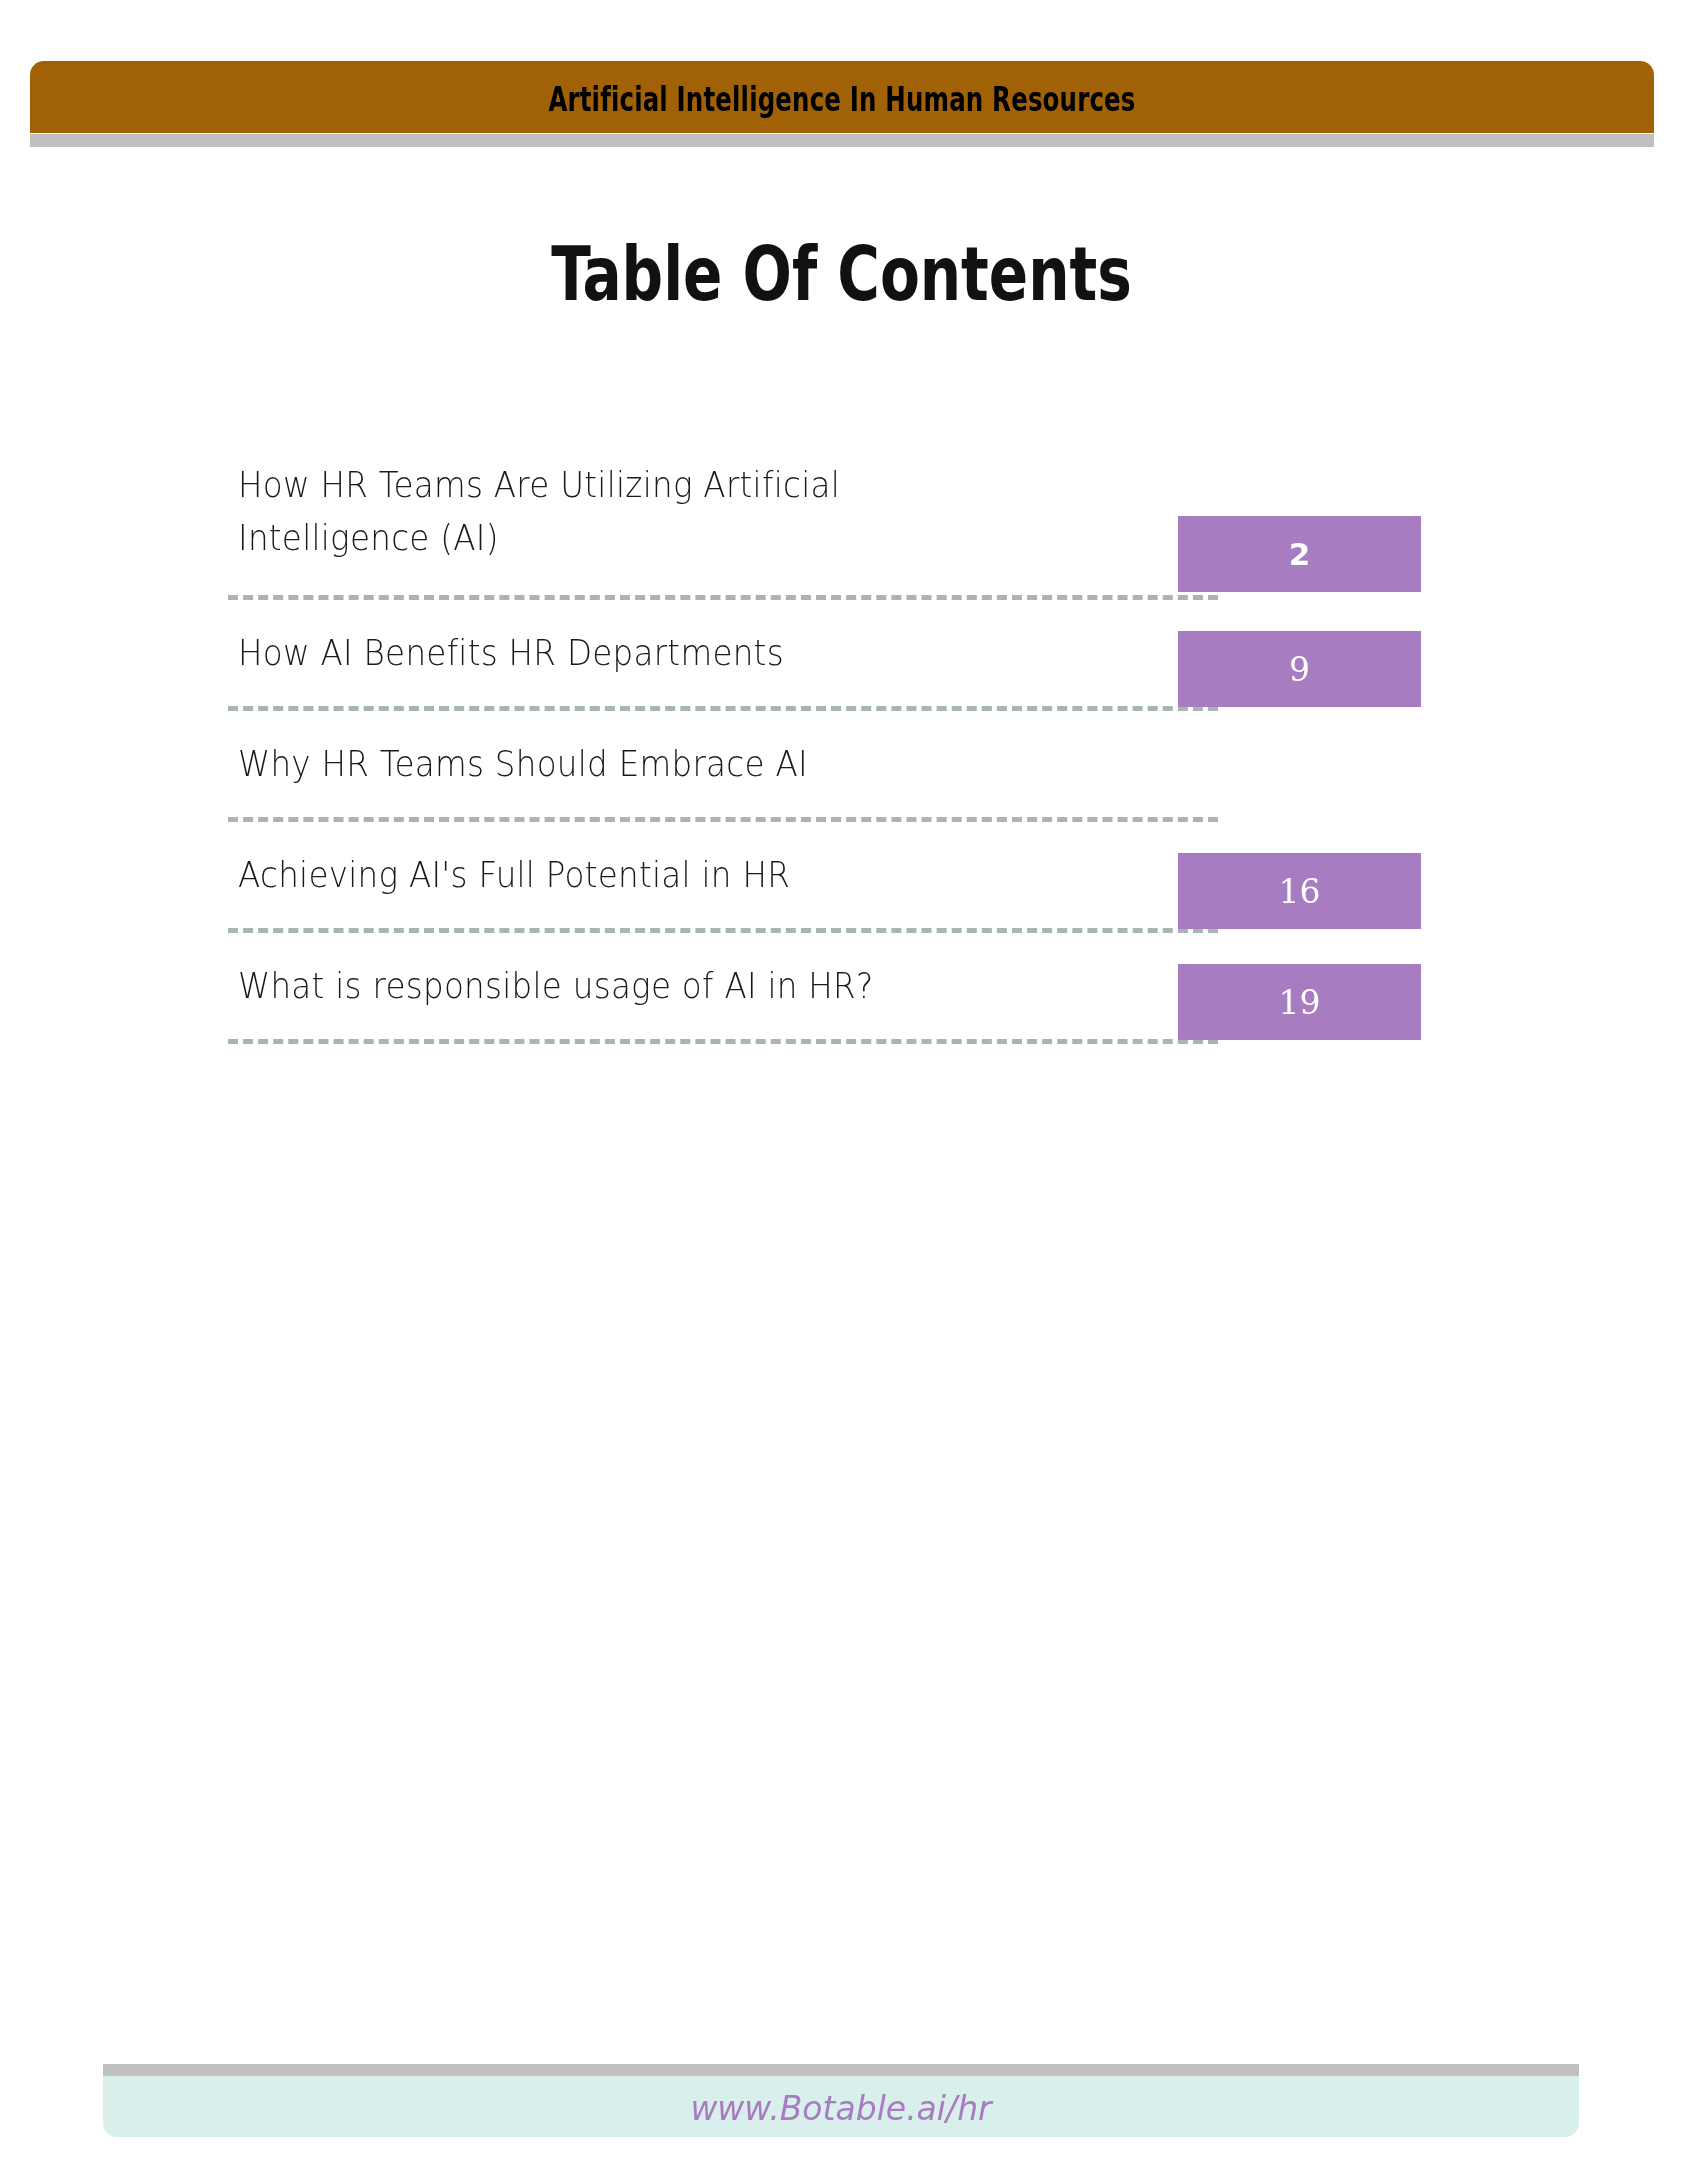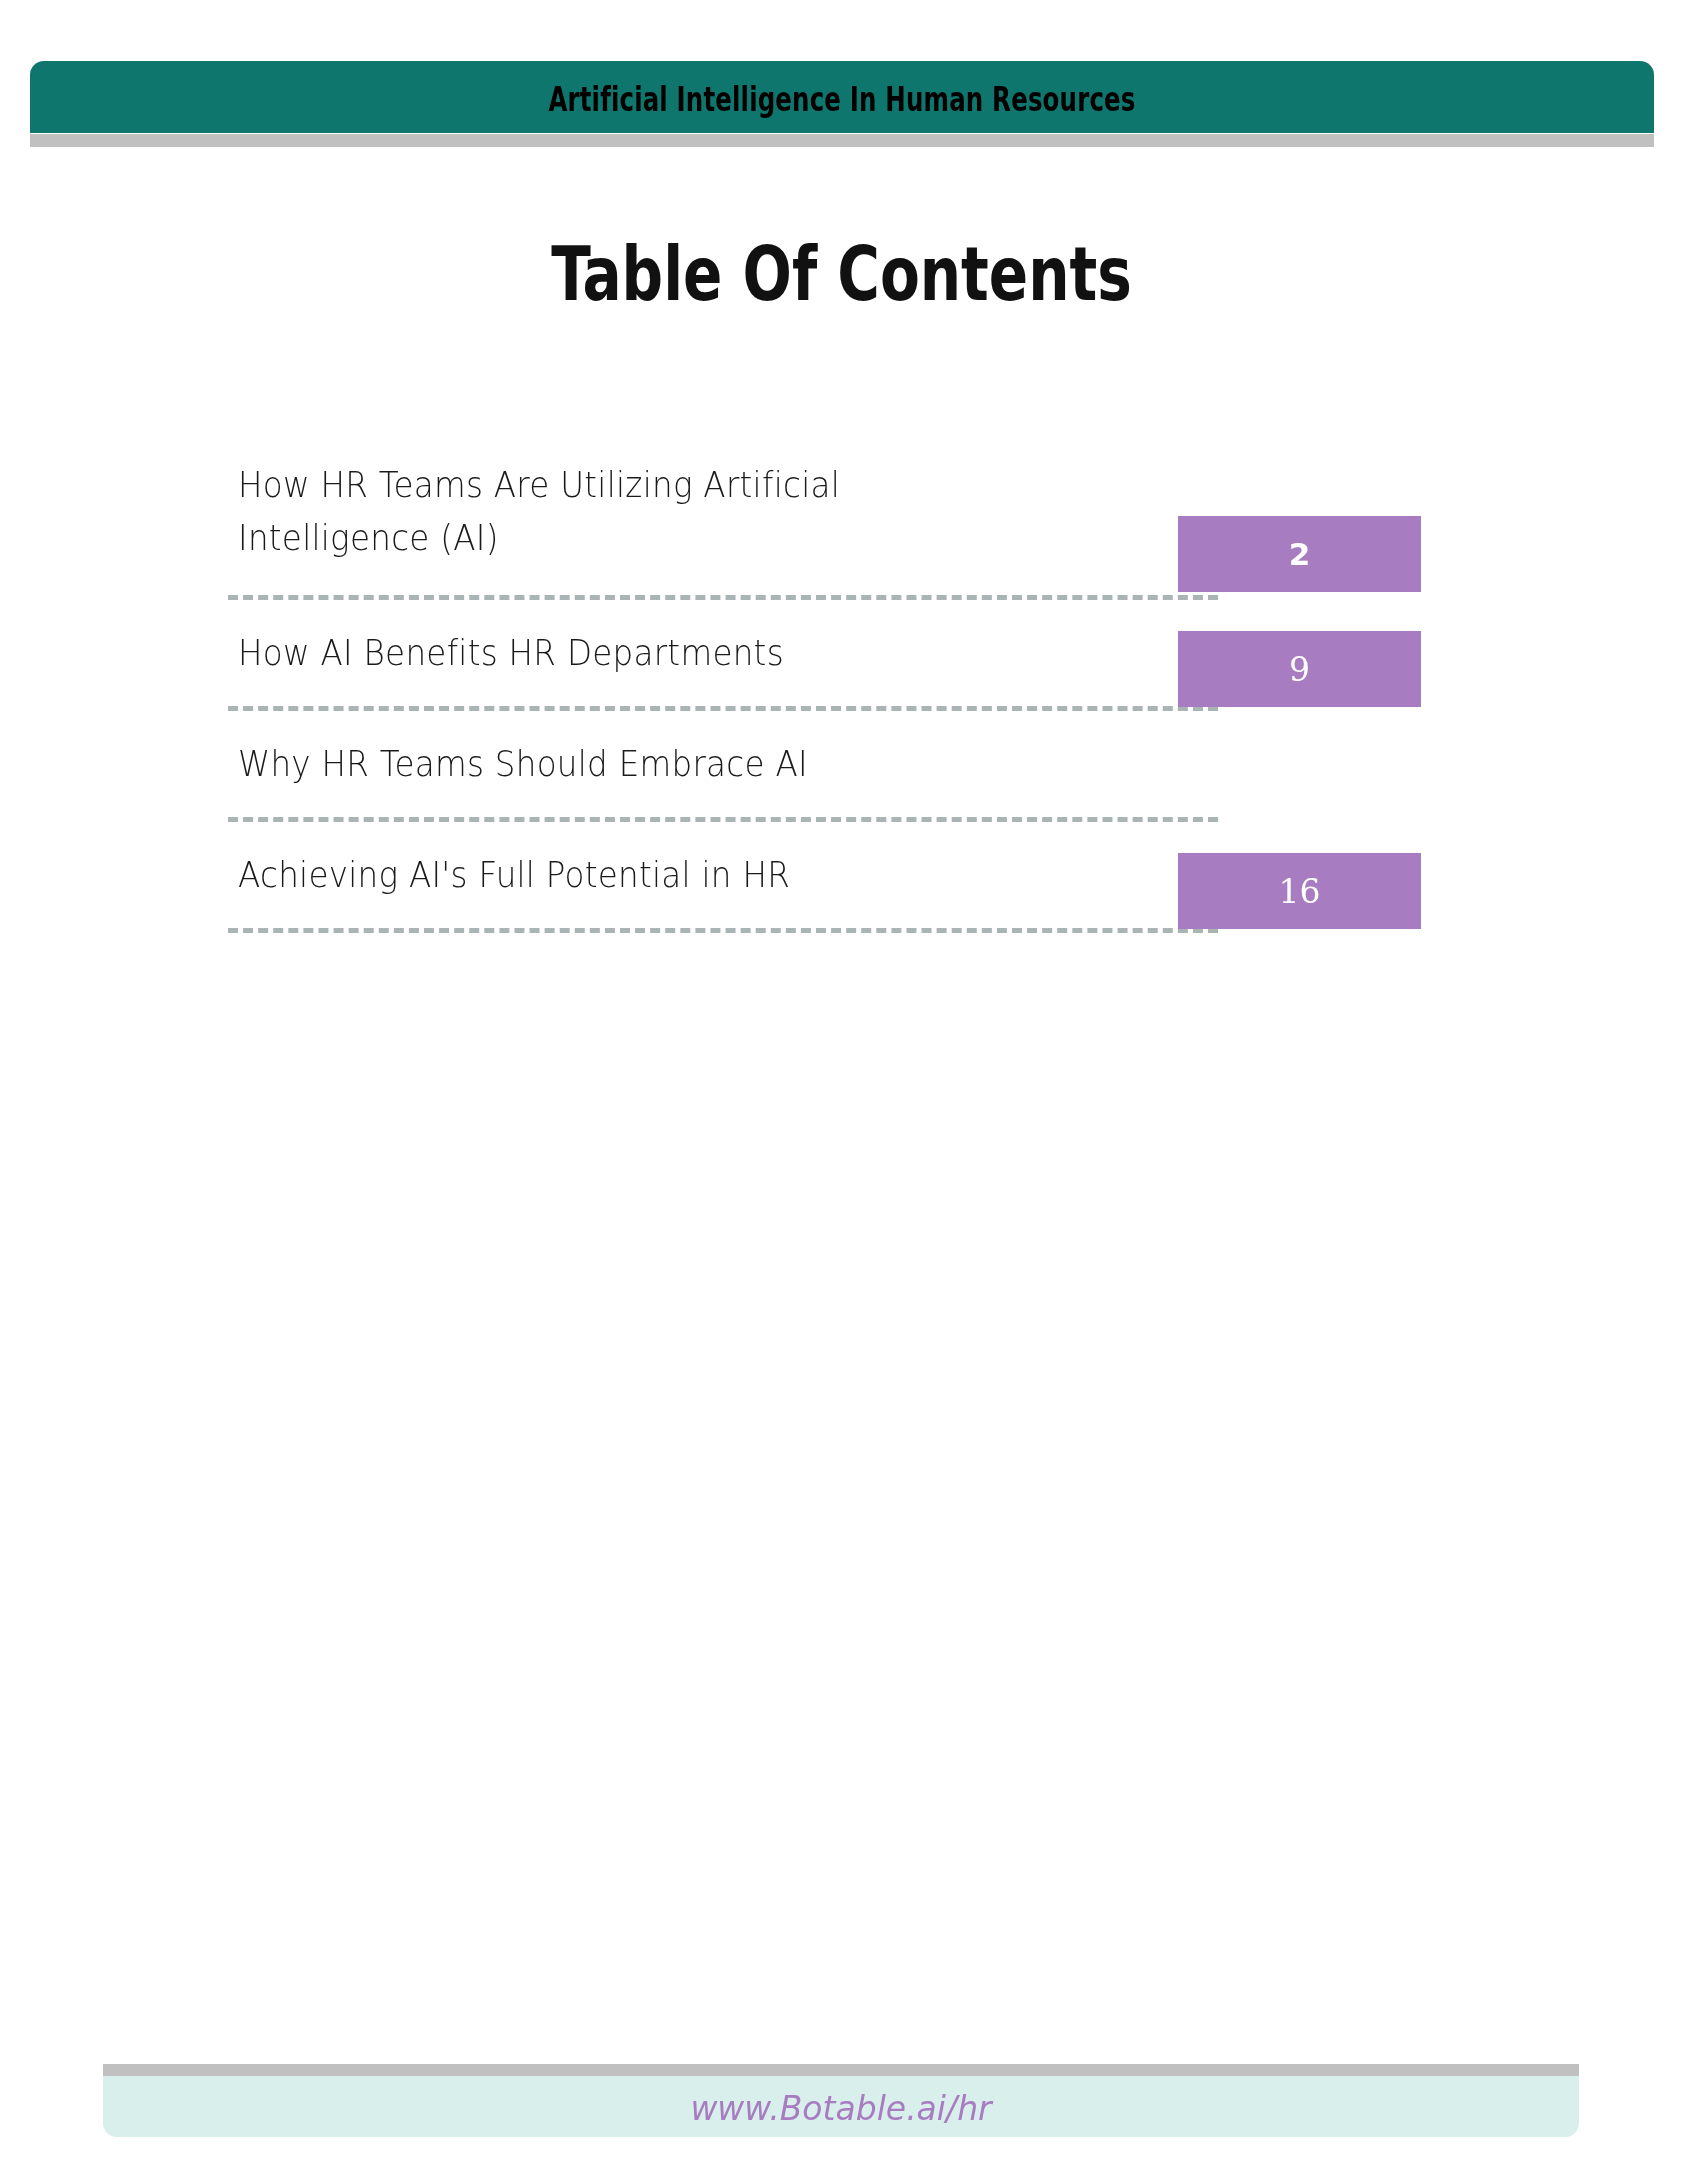--- a/index.html
+++ b/index.html
@@ -15,21 +15,21 @@
     overflow: hidden;
   }
 
   
   #header-band {
     position: absolute;
     left: 30px;
     top: 61px;
     width: 1624px;
     height: 72px;
-    background: #0f766e;
+    background: #a16207;
     border-radius: 14px 14px 0 0;
   }
   #header-title {
     position: absolute;
     left: 0;
     right: 0;
     top: 18px;
     text-align: center;
     font-family: "DejaVu Sans Condensed", "Liberation Sans Narrow", "Liberation Sans", sans-serif;
     font-weight: bold;
@@ -181,19 +181,24 @@
     </div>
     <div class="toc-row one-line">
       <div class="toc-label">Why HR Teams Should Embrace AI</div>
       <div class="toc-leader"></div>
     </div>
     <div class="toc-row one-line">
       <div class="toc-label">Achieving AI's Full Potential in HR</div>
       <div class="toc-leader"></div>
       <div class="toc-page">16</div>
     </div>
+    <div class="toc-row one-line">
+      <div class="toc-label">What is responsible usage of AI in HR?</div>
+      <div class="toc-leader"></div>
+      <div class="toc-page">19</div>
+    </div>
   </div>
 
 <div id="footer-rule"></div>
 <div id="footer-band">
   <div id="footer-url">www.Botable.ai/hr</div>
 </div>
 
 
 </body></html>

